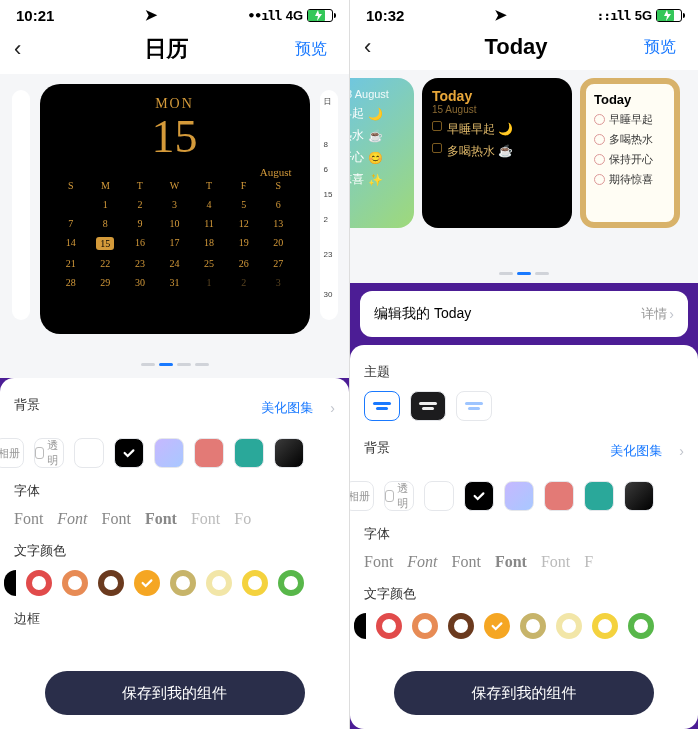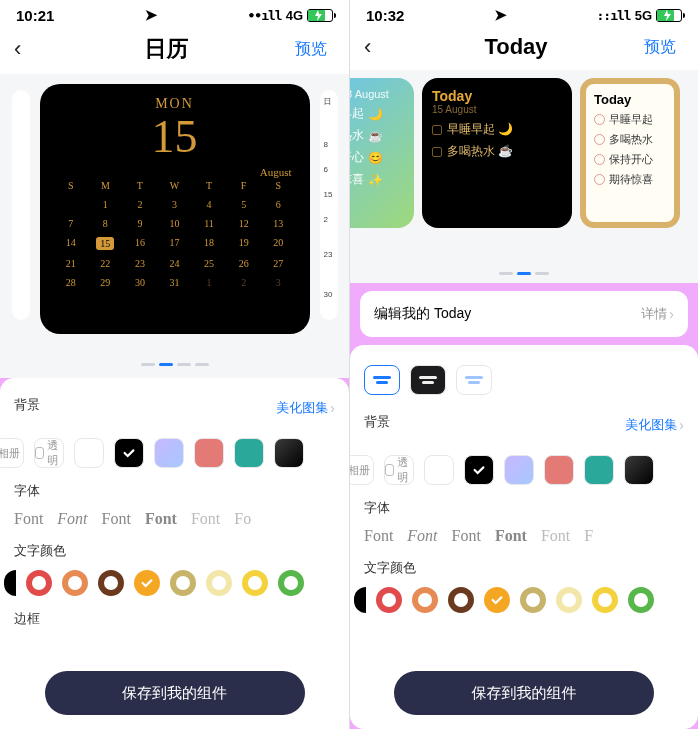--- a/index.html
+++ b/index.html
@@ -1,18 +1,18 @@
 <!DOCTYPE html>
 <html><head>
 <meta charset="utf-8">
 <style>
   * { box-sizing: border-box; margin: 0; padding: 0; }
   body { font-family: -apple-system, "Helvetica Neue", Arial, sans-serif; background:#eee; width:698px; height:729px; overflow:hidden; }
   .wrap { display:flex; width:698px; height:729px; }
-  .phone { width:349px; height:729px; background:#f0abfc; position:relative; overflow:hidden; display:flex; flex-direction:column; }
+  .phone { width:349px; height:729px; background:#4c1d95; position:relative; overflow:hidden; display:flex; flex-direction:column; }
   .phone + .phone { border-left:1px solid #ddd; }
   .status { display:flex; justify-content:space-between; align-items:center; padding:6px 16px 2px; font-size:15px; font-weight:600; color:#000; background:#fff;}
   .status .right { display:flex; align-items:center; gap:4px; font-size:13px; font-weight:600;}
   .sig { font-family:monospace; letter-spacing:-1px; }
   .batt { width:26px; height:13px; border:1.5px solid #000; border-radius:3px; position:relative; display:flex; align-items:center;}
   .batt:after{ content:""; position:absolute; right:-4px; top:3px; width:2px; height:5px; background:#000; border-radius:0 2px 2px 0;}
   .batt i{ display:block; width:70%; height:100%; background:#34c759; border-radius:1px; position:relative;}
   .batt svg{ position:absolute; left:6px; top:0; width:10px; height:11px;}
   .navbar{ display:flex; align-items:center; justify-content:space-between; padding:8px 14px 10px; background:#fff;}
   .navbar .back{ font-size:22px; color:#222; width:24px;}
@@ -31,21 +31,21 @@
   .grid7 .hd{ font-size:10px; color:#d49a3a;}
   .grid7 div{ color:#d49a3a;}
   .grid7 .dim{ color:#5a4420;}
   .grid7 .sel{ background:#d49a3a; color:#000; border-radius:3px; display:inline-block; padding:1px 4px;}
   .dots{ text-align:center; margin-top:8px;}
   .dots span{ display:inline-block; width:14px; height:3px; border-radius:2px; background:#d0d3d9; margin:0 2px;}
   .dots span.on{ background:#1979ff;}
   .panel{ background:#fff; border-radius:14px 14px 0 0; flex:1; padding:14px 14px 0; position:relative; overflow:hidden;}
   .sect{ font-size:13px; color:#333; margin:4px 0 10px;}
   .row{ display:flex; align-items:center; gap:10px; margin-bottom:14px;}
-  .link{ font-size:13px; color:#1979ff; margin-left:auto; display:flex; align-items:center; gap:2px;}
+  .link{ font-size:13px; color:#1979ff; margin-left:auto; display:flex; align-items:center; gap:17px;}
   .chev{ color:#c0c4cc; font-size:14px;}
   .sw{ width:30px; height:30px; border-radius:8px; border:1px solid #e5e7eb; display:flex; align-items:center; justify-content:center; flex:0 0 auto;}
   .sw.black{ background:#000;}
   .sw.black svg{ width:14px; height:14px; }
   .sw.lav{ background:linear-gradient(135deg,#c6b8ff,#a8c8ff);}
   .sw.coral{ background:#e37a76;}
   .sw.teal{ background:#2aa89a;}
   .sw.dark{ background:linear-gradient(135deg,#3b3b3b,#000);}
   .sw.white{ background:#fff;}
   .sw.album{ font-size:11px; color:#999; border:1px solid #e5e7eb;}
@@ -74,21 +74,21 @@
   .saveBtn{ position:absolute; left:50%; bottom:14px; transform:translateX(-50%); width:260px; height:44px; background:#2a2e4a; color:#fff; border:none; border-radius:22px; font-size:15px;}
   
   .todayStage{ display:flex; gap:8px; padding:0 0 6px 0; align-items:flex-start; height:175px; overflow:hidden;}
   .card{ border-radius:16px; padding:10px 10px; font-size:12px; flex:0 0 auto;}
   .cardA{ width:84px; height:150px; background:linear-gradient(135deg,#6cc5e8,#9fd97a); color:#fff; margin-left:-20px; position:relative;}
   .cardA .date{ font-size:11px; opacity:.9; margin-bottom:4px;}
   .cardA .line{ display:flex; align-items:center; gap:4px; font-size:12px; margin:5px 0; color:#fff;}
   .cardB{ width:150px; height:150px; background:#000; color:#d49a3a; font-family:Arial;}
   .cardB .t{ font-size:14px; font-weight:700; color:#e8a73a;}
   .cardB .d{ font-size:10px; color:#8a6a33; margin-bottom:6px;}
-  .cardB .li{ display:flex; align-items:center; gap:5px; font-size:12px; color:#e0b96a; margin:5px 0;}
+  .cardB .li{ display:flex; gap:5px; font-size:12px; color:#e0b96a; margin:5px 0;}
   .cardB .box{ width:10px;height:10px; border:1px solid #7a5a20; border-radius:2px; display:inline-block;}
   .cardC{ width:100px; height:150px; background:#fffdf4; border:6px solid #d8b26a; border-radius:14px; padding:8px;}
   .cardC .t{ font-weight:700; font-size:13px;}
   .cardC .li{ display:flex; align-items:center; gap:4px; font-size:11px; color:#333; margin:5px 0; font-family:'STKaiti','KaiTi',serif;}
   .cardC .chk{ width:11px;height:11px; border:1.5px solid #d99; border-radius:50%;}
   .editRow{ background:#fff; margin:8px 10px; border-radius:12px; padding:14px 14px; display:flex; align-items:center; justify-content:space-between; font-size:14px;}
   .editRow .det{ color:#999; font-size:13px; display:flex; align-items:center; gap:2px;}
   .themeRow{ display:flex; gap:10px; margin:6px 0 14px;}
   .theme{ width:36px; height:30px; border-radius:8px; border:1.5px solid #e5e7eb; display:flex; flex-direction:column; justify-content:center; align-items:center; gap:2px; padding:4px;}
   .theme.sel{ border-color:#1979ff;}
@@ -326,20 +326,21 @@
 
     <div class="editRow">
       <span>编辑我的 Today</span>
       <span class="det">
           <span>详情</span>
           <span class="chev">›</span>
         </span>
     </div>
 
     <div class="panel" style="border-radius:14px; margin:0 0px;">
+      <div class="sect">主题</div>
       <div class="themeRow">
         <div class="theme light sel">
             <div class="bar"></div>
             <div class="bar" style="width:12px"></div>
           </div>
         <div class="theme dark">
             <div class="bar"></div>
             <div class="bar" style="width:12px"></div>
           </div>
         <div class="theme soft">

